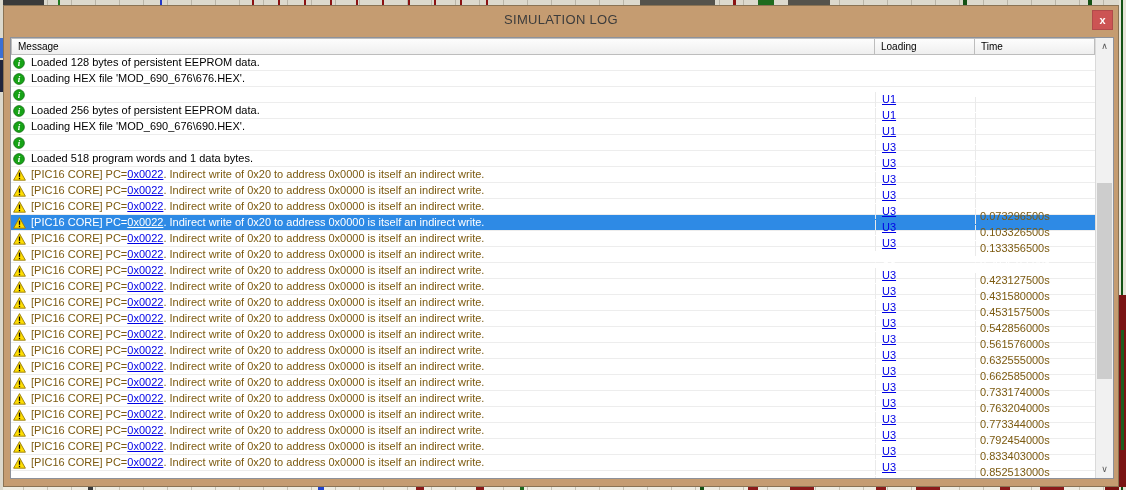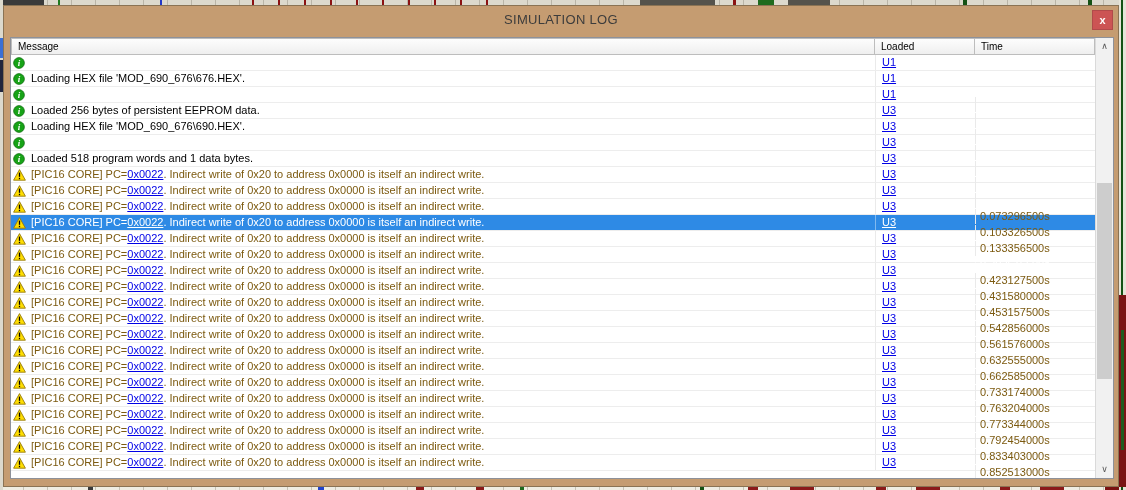--- a/index.html
+++ b/index.html
@@ -60,21 +60,21 @@
   .h-msg { width: 864px; }
   .h-src { width: 100px; }
   .h-time { width: 120px; }
   .rows { flex: 1; overflow: hidden; background: #fff; }
   .row { display: flex; height: 16px; border-bottom: 1px solid var(--row_line); }
   .cell {
     font-size: 11px; line-height: 15px; white-space: nowrap; overflow: hidden;
     height: 15px;
   }
   .c-msg { width: 864px; padding-left: 2px; display: flex; align-items: center; }
-  .c-src { width: 100px; padding-left: 6px; border-left: 1px solid #EAEAEA; }
+  .c-src { width: 100px; padding-left: 6px; border-left: 1px solid #EAEAEA; margin-top: 37px; }
   .c-time { width: 120px; padding-left: 4px; border-left: 1px solid #EAEAEA; color: var(--warning); margin-top: 42px; }
   .row.info .msgtext { color: #000; }
   .row.warning .msgtext { color: var(--warning); }
   .icon { display: inline-flex; width: 14px; margin-right: 4px; flex: none; align-items: center; }
   .lnk { color: var(--link); text-decoration: underline; cursor: pointer; }
   .row.sel { background: var(--selection); }
   .row.sel .msgtext, .row.sel .c-time, .row.sel .lnk { color: var(--selection_text); }
   .row.sel .c-src, .row.sel .c-time { border-left-color: rgba(255,255,255,.4); }
   
   .scrollbar { width: 18px; display: flex; flex-direction: column; background: #F1F1F1; border-left: 1px solid #DADADA; }
@@ -142,32 +142,33 @@
   <div class="window" style="--frame:#C59C71;">
     <div class="titlebar">
       <span class="title">SIMULATION LOG</span>
       <button class="close-btn">x</button>
     </div>
 
     <div class="listwrap">
       <div class="grid">
         <div class="header">
           <div class="hcell h-msg">Message</div>
-          <div class="hcell h-src">Loaded</div>
+          <div class="hcell h-src">Loading</div>
           <div class="hcell h-time">Time</div>
         </div>
         <div class="rows">
             <div class="row info">
               <div class="cell c-msg">
                 <span class="icon">
                   <svg width="12" height="12" viewBox="0 0 12 12">
                     <circle cx="6" cy="6" r="5.4" fill="#17A317" stroke="#0C660C" stroke-width="0.7"></circle>
                     <text x="6" y="9.2" font-size="9" font-family="Liberation Serif, serif" font-style="italic" font-weight="bold" fill="#fff" text-anchor="middle">i</text>
                   </svg>
                 </span>
+                <span class="msgtext">Loaded 128 bytes of persistent EEPROM data.</span>
               </div>
               <div class="cell c-src"><span class="lnk">U1</span></div>
               <div class="cell c-time"></div>
             </div>
             <div class="row info">
               <div class="cell c-msg">
                 <span class="icon">
                   <svg width="12" height="12" viewBox="0 0 12 12">
                     <circle cx="6" cy="6" r="5.4" fill="#17A317" stroke="#0C660C" stroke-width="0.7"></circle>
                     <text x="6" y="9.2" font-size="9" font-family="Liberation Serif, serif" font-style="italic" font-weight="bold" fill="#fff" text-anchor="middle">i</text>

